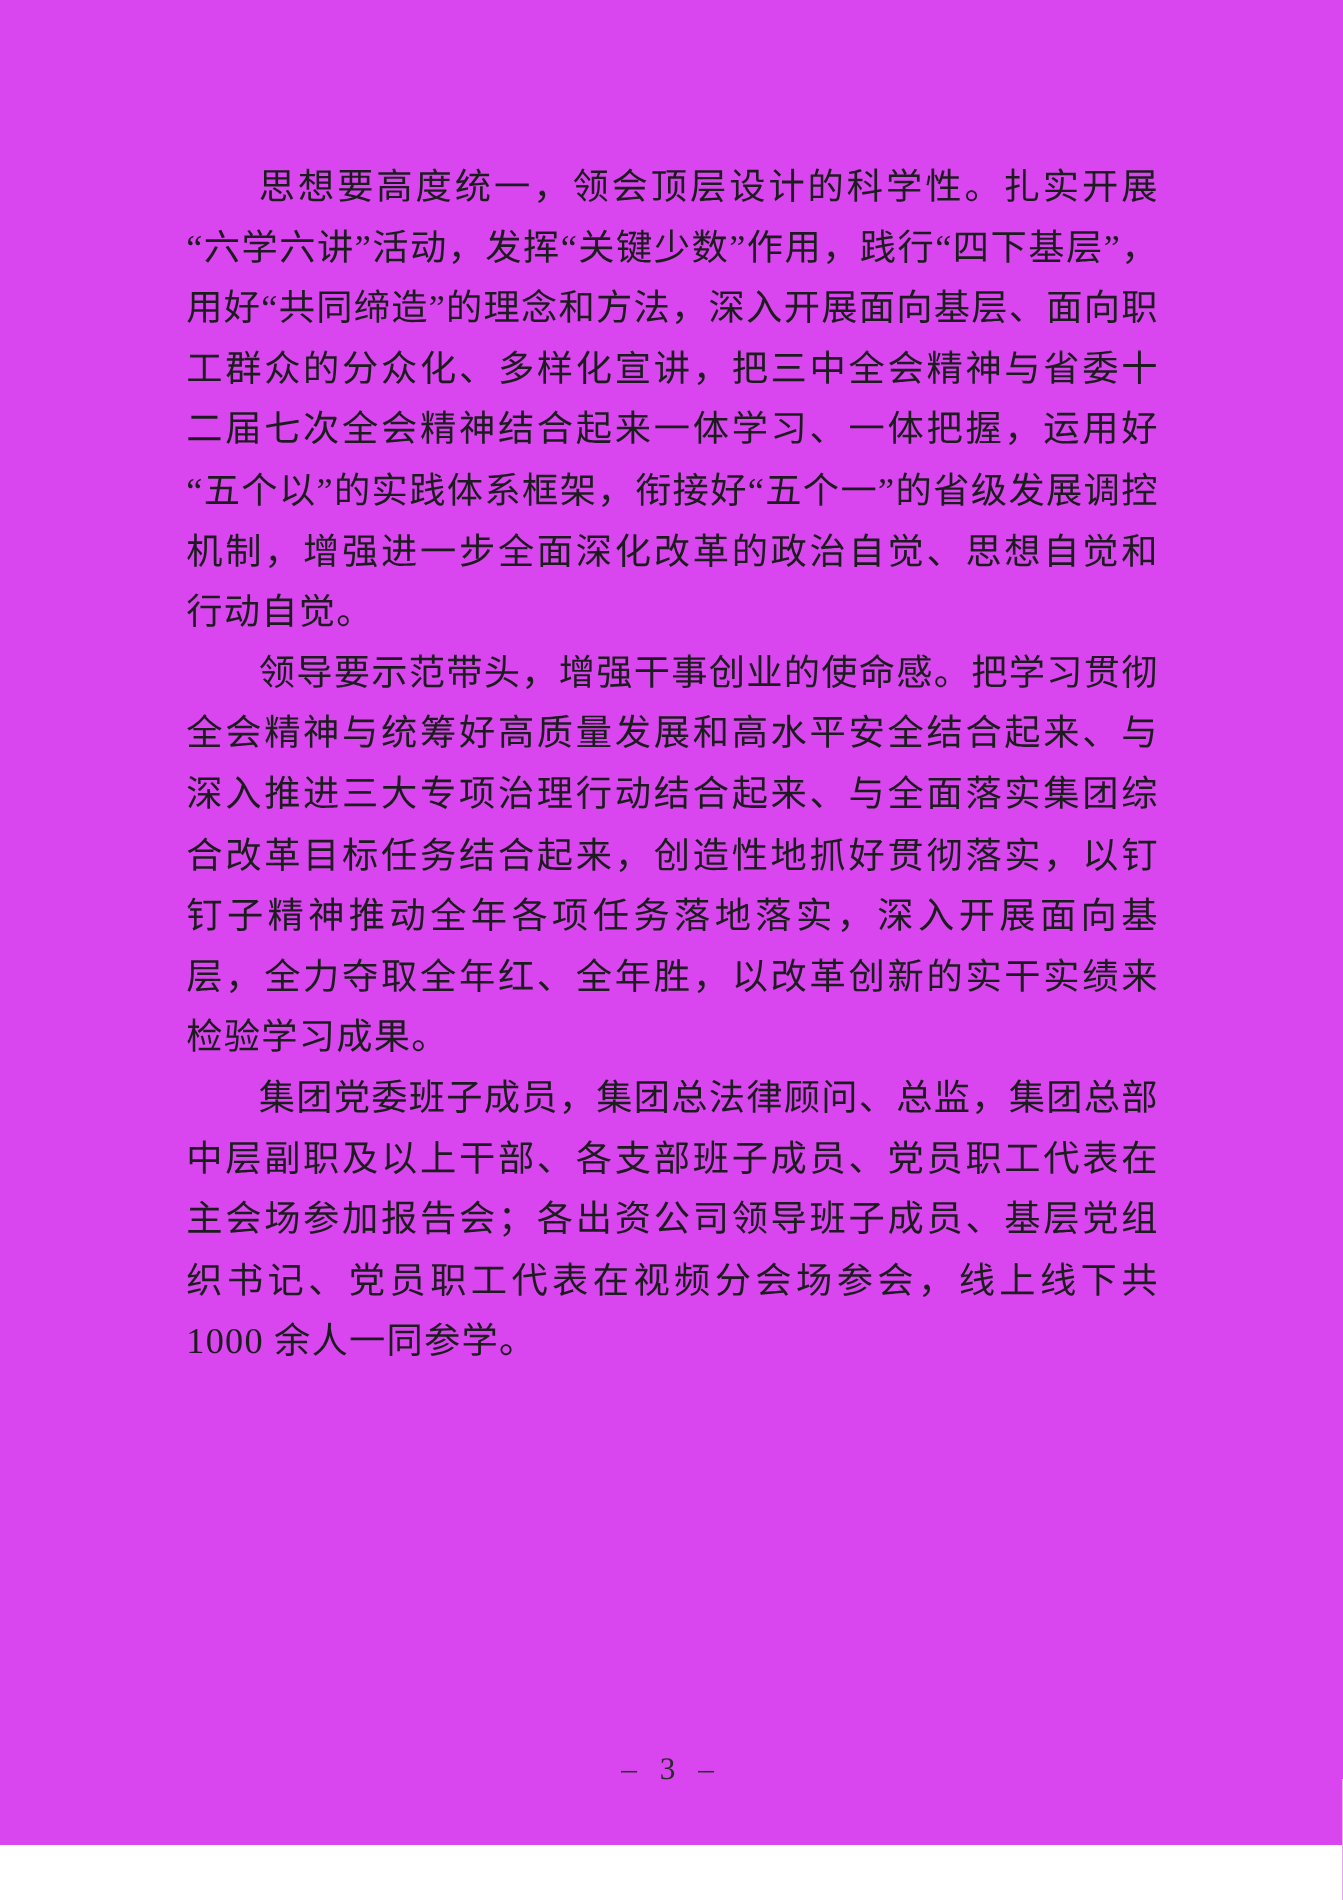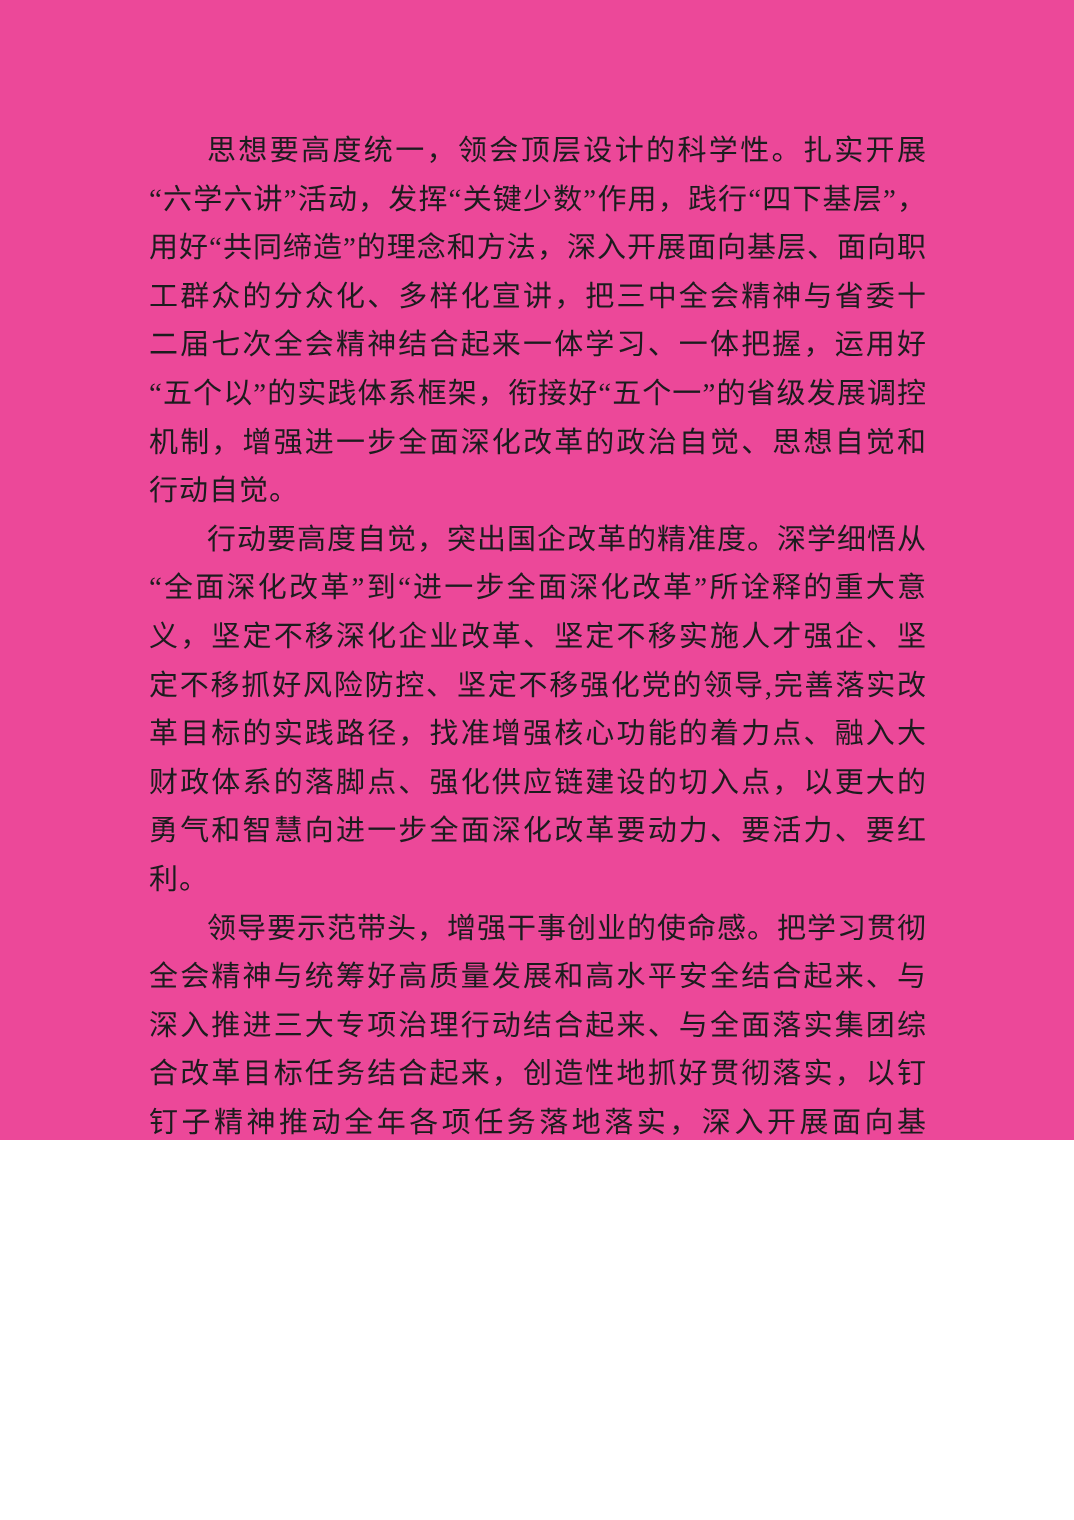--- a/index.html
+++ b/index.html
@@ -3,22 +3,22 @@
 <meta charset="utf-8">
 <style>
   html, body {
     margin: 0;
     padding: 0;
     background: #ffffff;
   }
   .page {
     position: relative;
     width: 1074px;
-    height: 1140px;
-    background: #ec4899;
+    height: 1476px;
+    background: #d946ef;
     overflow: hidden;
     font-family: "Liberation Serif", "DejaVu Serif", serif;
   }
   .content {
     position: absolute;
     left: 149px;
     top: 126px;
     width: 778px;
   }
   .para {
@@ -46,19 +46,19 @@
     color: #2a2a2c;
     font-family: "Liberation Serif", "DejaVu Serif", serif;
   }
 </style>
 </head>
 <body>
 
 <div class="page">
   <div class="content">
     <p class="para">思想要高度统一，领会顶层设计的科学性。扎实开展“六学六讲”活动，发挥“关键少数”作用，践行“四下基层”，用好“共同缔造”的理念和方法，深入开展面向基层、面向职工群众的分众化、多样化宣讲，把三中全会精神与省委十二届七次全会精神结合起来一体学习、一体把握，运用好“五个以”的实践体系框架，衔接好“五个一”的省级发展调控机制，增强进一步全面深化改革的政治自觉、思想自觉和行动自觉。</p>
-    <p class="para">行动要高度自觉，突出国企改革的精准度。深学细悟从“全面深化改革”到“进一步全面深化改革”所诠释的重大意义，坚定不移深化企业改革、坚定不移实施人才强企、坚定不移抓好风险防控、坚定不移强化党的领导,完善落实改革目标的实践路径，找准增强核心功能的着力点、融入大财政体系的落脚点、强化供应链建设的切入点，以更大的勇气和智慧向进一步全面深化改革要动力、要活力、要红利。</p>
     <p class="para">领导要示范带头，增强干事创业的使命感。把学习贯彻全会精神与统筹好高质量发展和高水平安全结合起来、与深入推进三大专项治理行动结合起来、与全面落实集团综合改革目标任务结合起来，创造性地抓好贯彻落实，以钉钉子精神推动全年各项任务落地落实，深入开展面向基层，全力夺取全年红、全年胜，以改革创新的实干实绩来检验学习成果。</p>
+    <p class="para">集团党委班子成员，集团总法律顾问、总监，集团总部中层副职及以上干部、各支部班子成员、党员职工代表在主会场参加报告会；各出资公司领导班子成员、基层党组织书记、党员职工代表在视频分会场参会，线上线下共 1000 余人一同参学。</p>
   </div>
   <div class="footer">
     <span class="page-num">– 3 –</span>
   </div>
 </div>
 
 </body></html>

